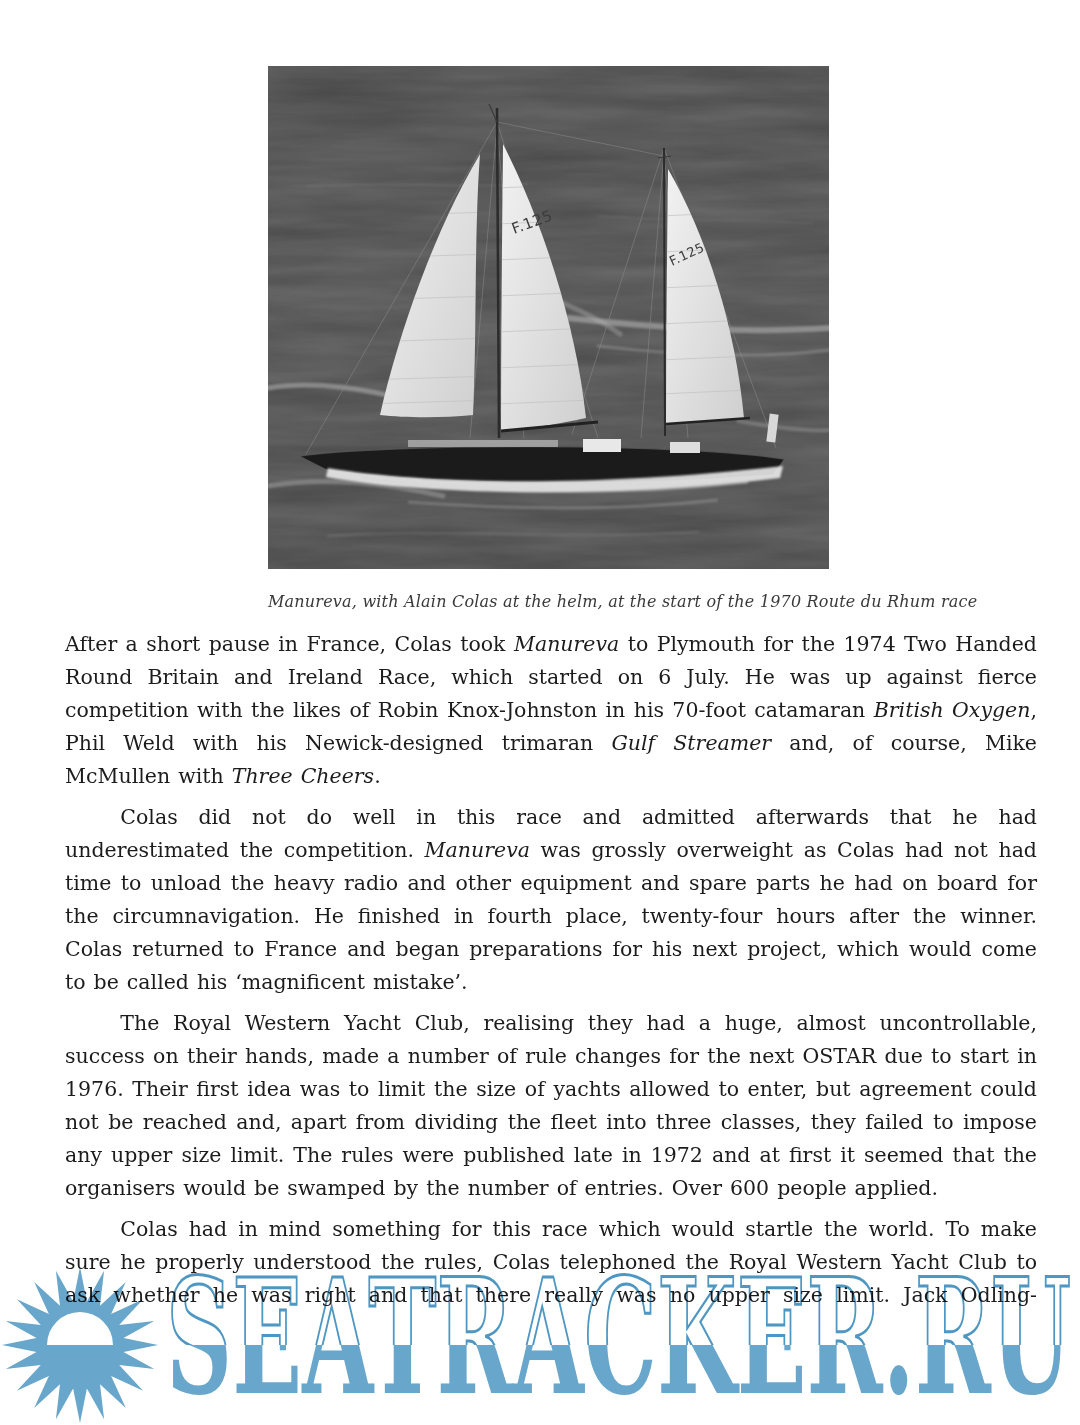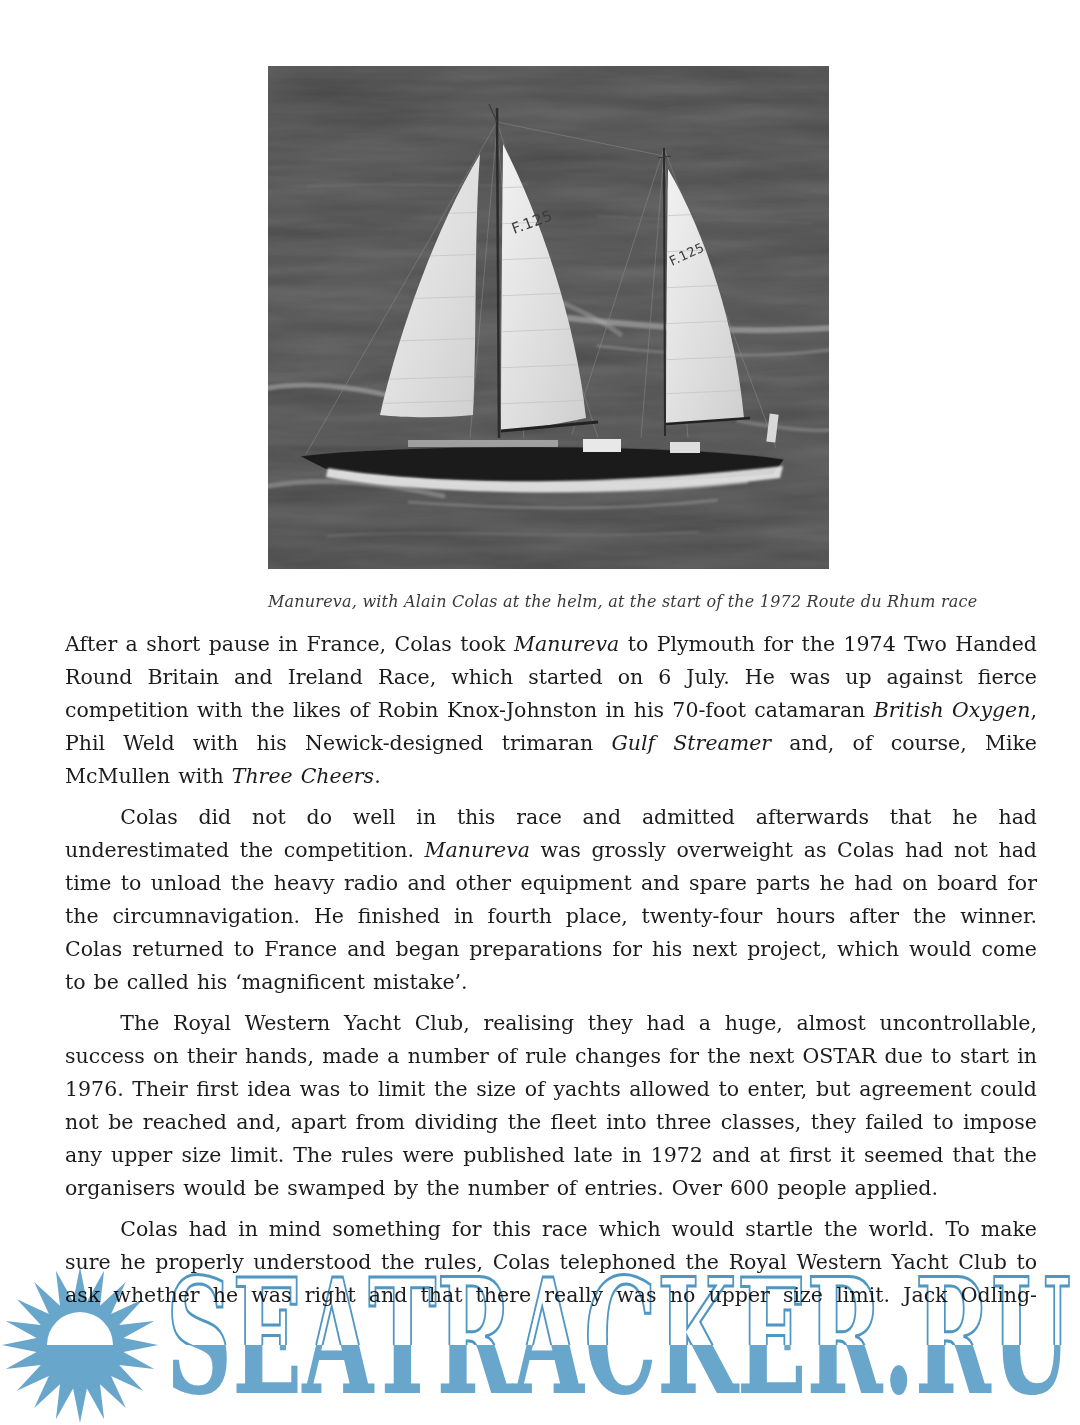--- a/index.html
+++ b/index.html
@@ -159,21 +159,21 @@
 
         <g filter="url(#foamBlur)">
           <path d="M60,402 C150,417 310,423 515,400 L512,412 C330,434 150,428 58,411 Z" fill="#ededed" opacity="0.88"></path>
           <path d="M95,412 C200,428 350,430 480,416" fill="none" stroke="#d8d8d8" stroke-width="3" opacity="0.5"></path>
           <path d="M140,436 C250,444 360,444 450,434" fill="none" stroke="#bdbdbd" stroke-width="3" opacity="0.3"></path>
         </g>
       </g>
     </svg>
   </figure>
 
-  <div class="caption">Manureva, with Alain Colas at the helm, at the start of the 1972 Route du Rhum race</div>
+  <div class="caption">Manureva, with Alain Colas at the helm, at the start of the 1970 Route du Rhum race</div>
 
   <main class="text-block" id="paragraphs">
       <p class="no-indent"><span>After a short pause in France, Colas took </span><i>Manureva</i><span> to Plymouth for the 1974 Two Handed Round Britain and Ireland Race, which started on 6 July. He was up against fierce competition with the likes of Robin Knox-Johnston in his 70-foot catamaran </span><i>British Oxygen</i><span>, Phil Weld with his Newick-designed trimaran </span><i>Gulf Streamer</i><span> and, of course, Mike McMullen with </span><i>Three Cheers</i><span>.</span></p>
       <p class=""><span>Colas did not do well in this race and admitted afterwards that he had underestimated the competition. </span><i>Manureva</i><span> was grossly overweight as Colas had not had time to unload the heavy radio and other equipment and spare parts he had on board for the circumnavigation. He finished in fourth place, twenty-four hours after the winner. Colas returned to France and began preparations for his next project, which would come to be called his ‘magnificent mistake’.</span></p>
       <p class=""><span>The Royal Western Yacht Club, realising they had a huge, almost uncontrollable, success on their hands, made a number of rule changes for the next OSTAR due to start in 1976. Their first idea was to limit the size of yachts allowed to enter, but agreement could not be reached and, apart from dividing the fleet into three classes, they failed to impose any upper size limit. The rules were published late in 1972 and at first it seemed that the organisers would be swamped by the number of entries. Over 600 people applied.</span></p>
       <p class=" cut"><span>Colas had in mind something for this race which would startle the world. To make sure he properly understood the rules, Colas telephoned the Royal Western Yacht Club to ask whether he was right and that there really was no upper size limit. Jack Odling-</span></p>
     </main>
 
   <div class="watermark">
     <svg width="1080" height="170" viewBox="0 0 1080 170" aria-hidden="true">

